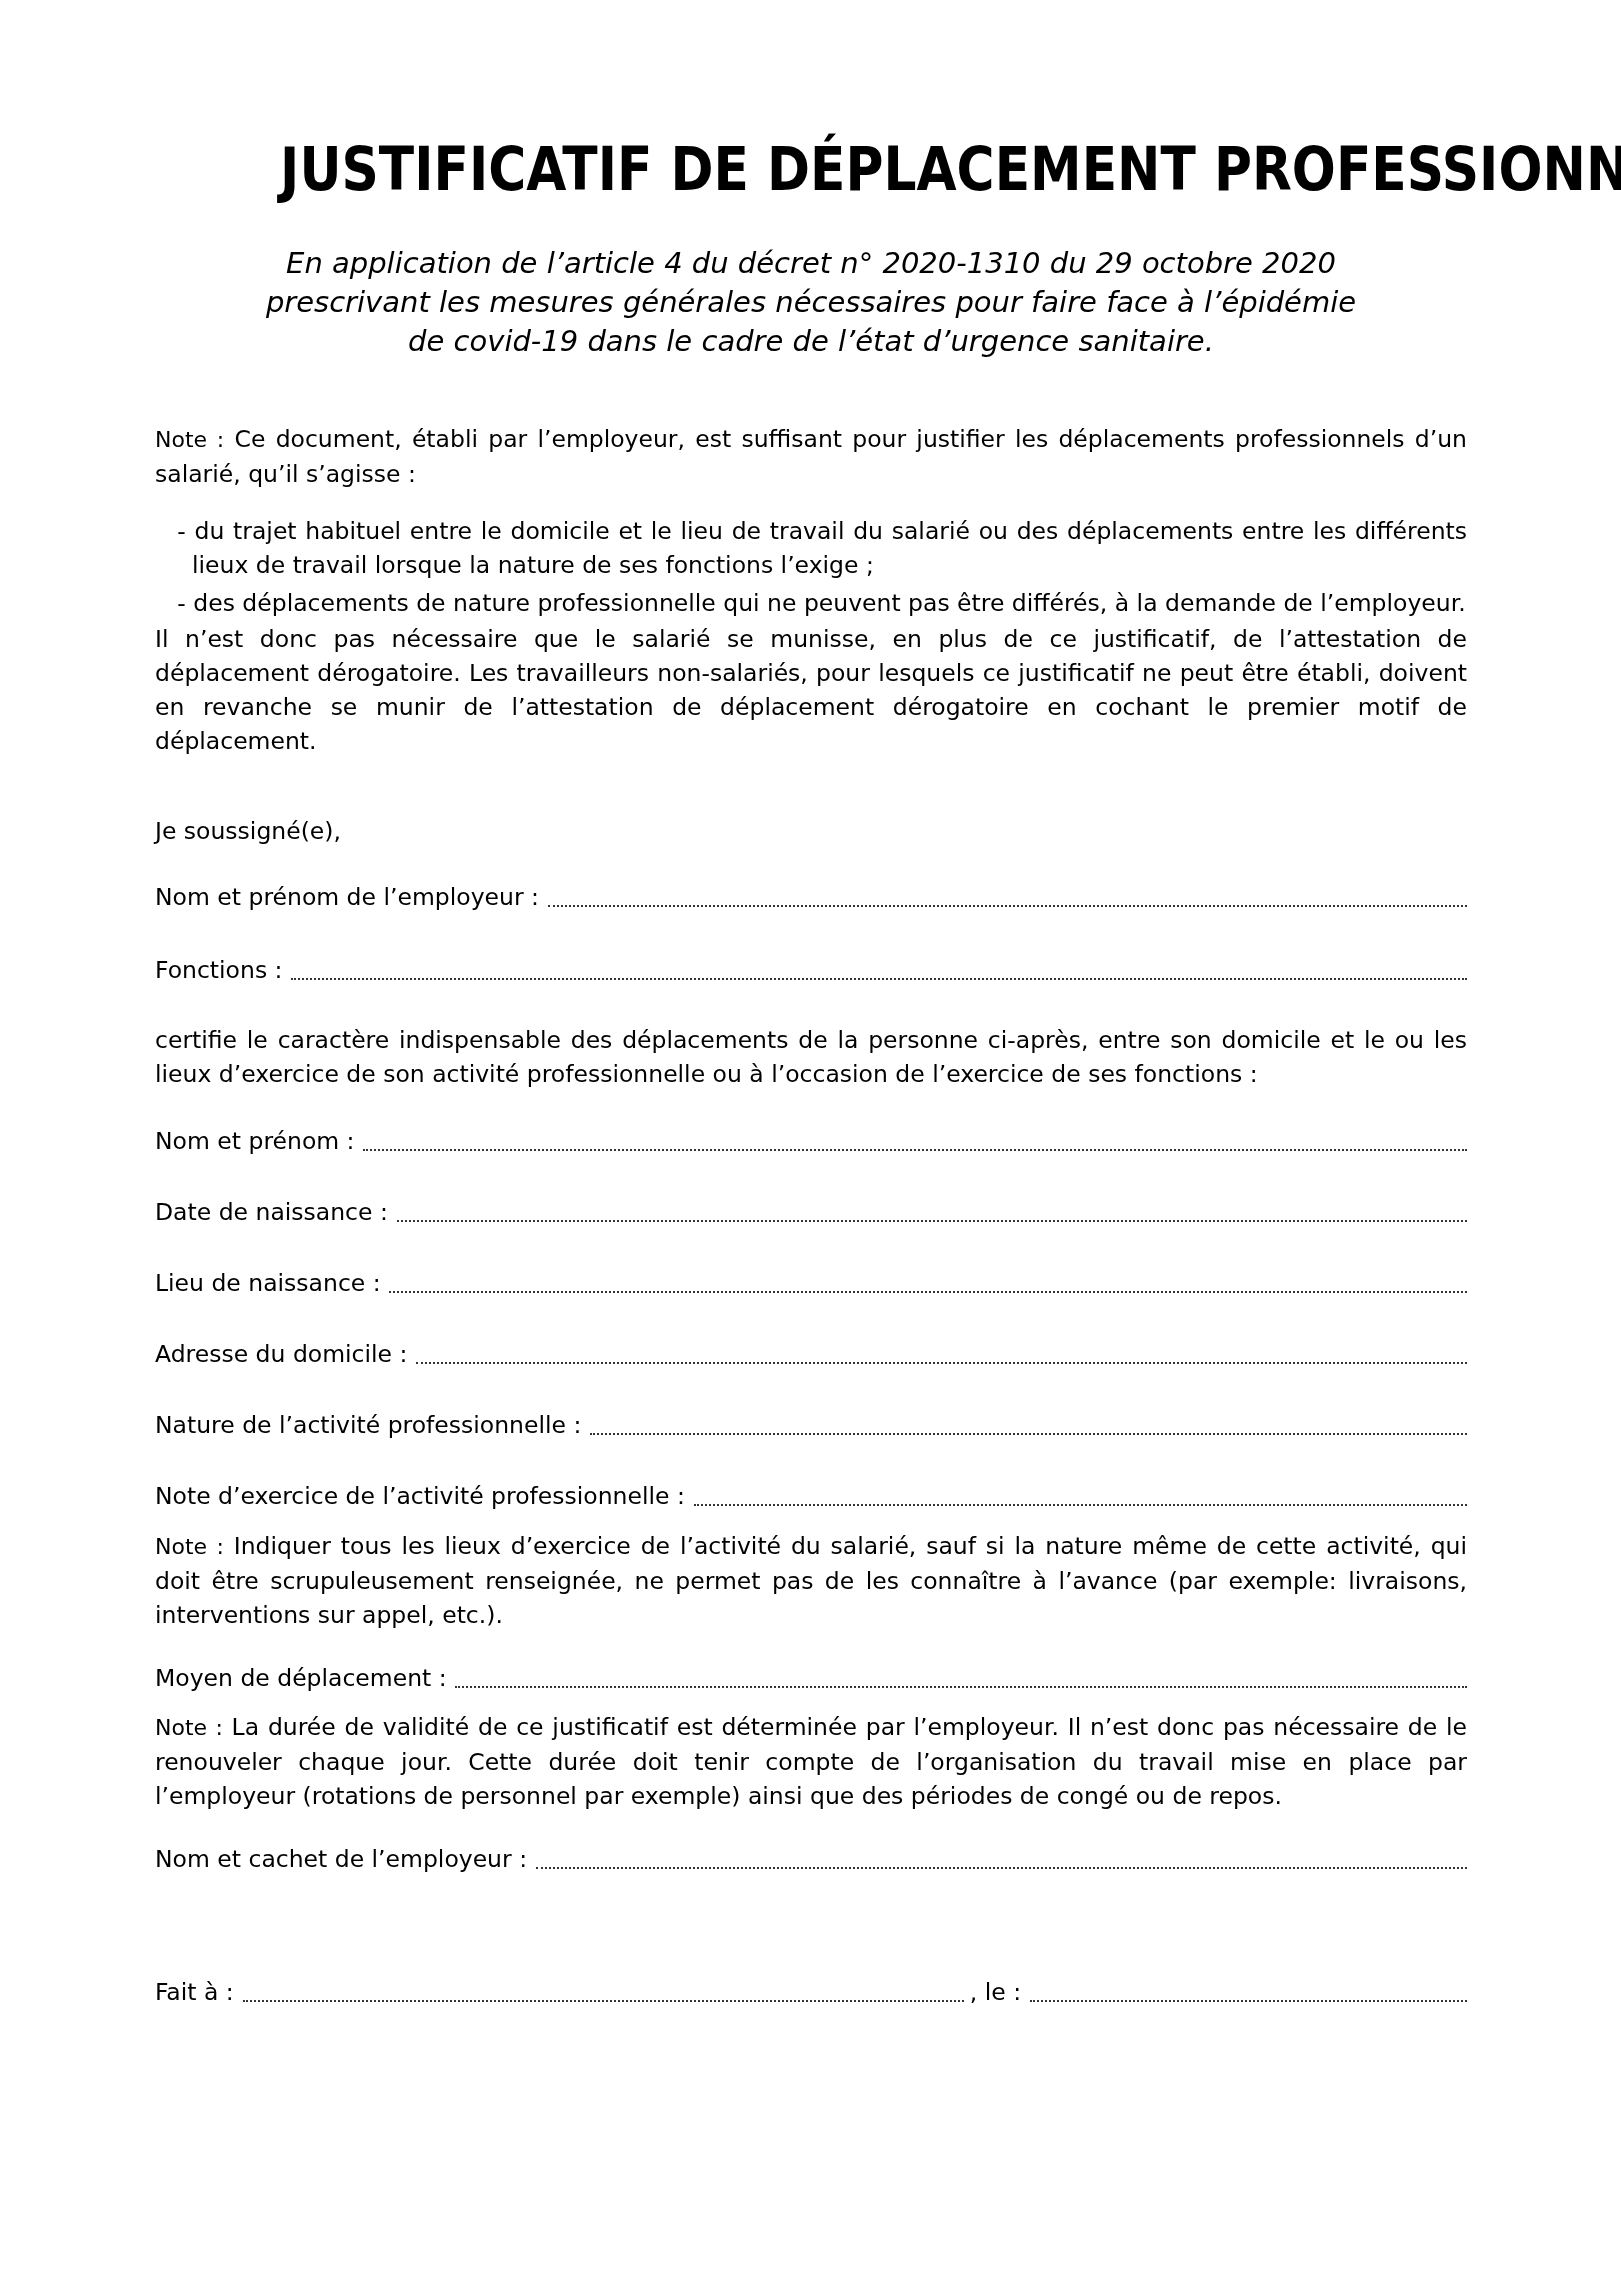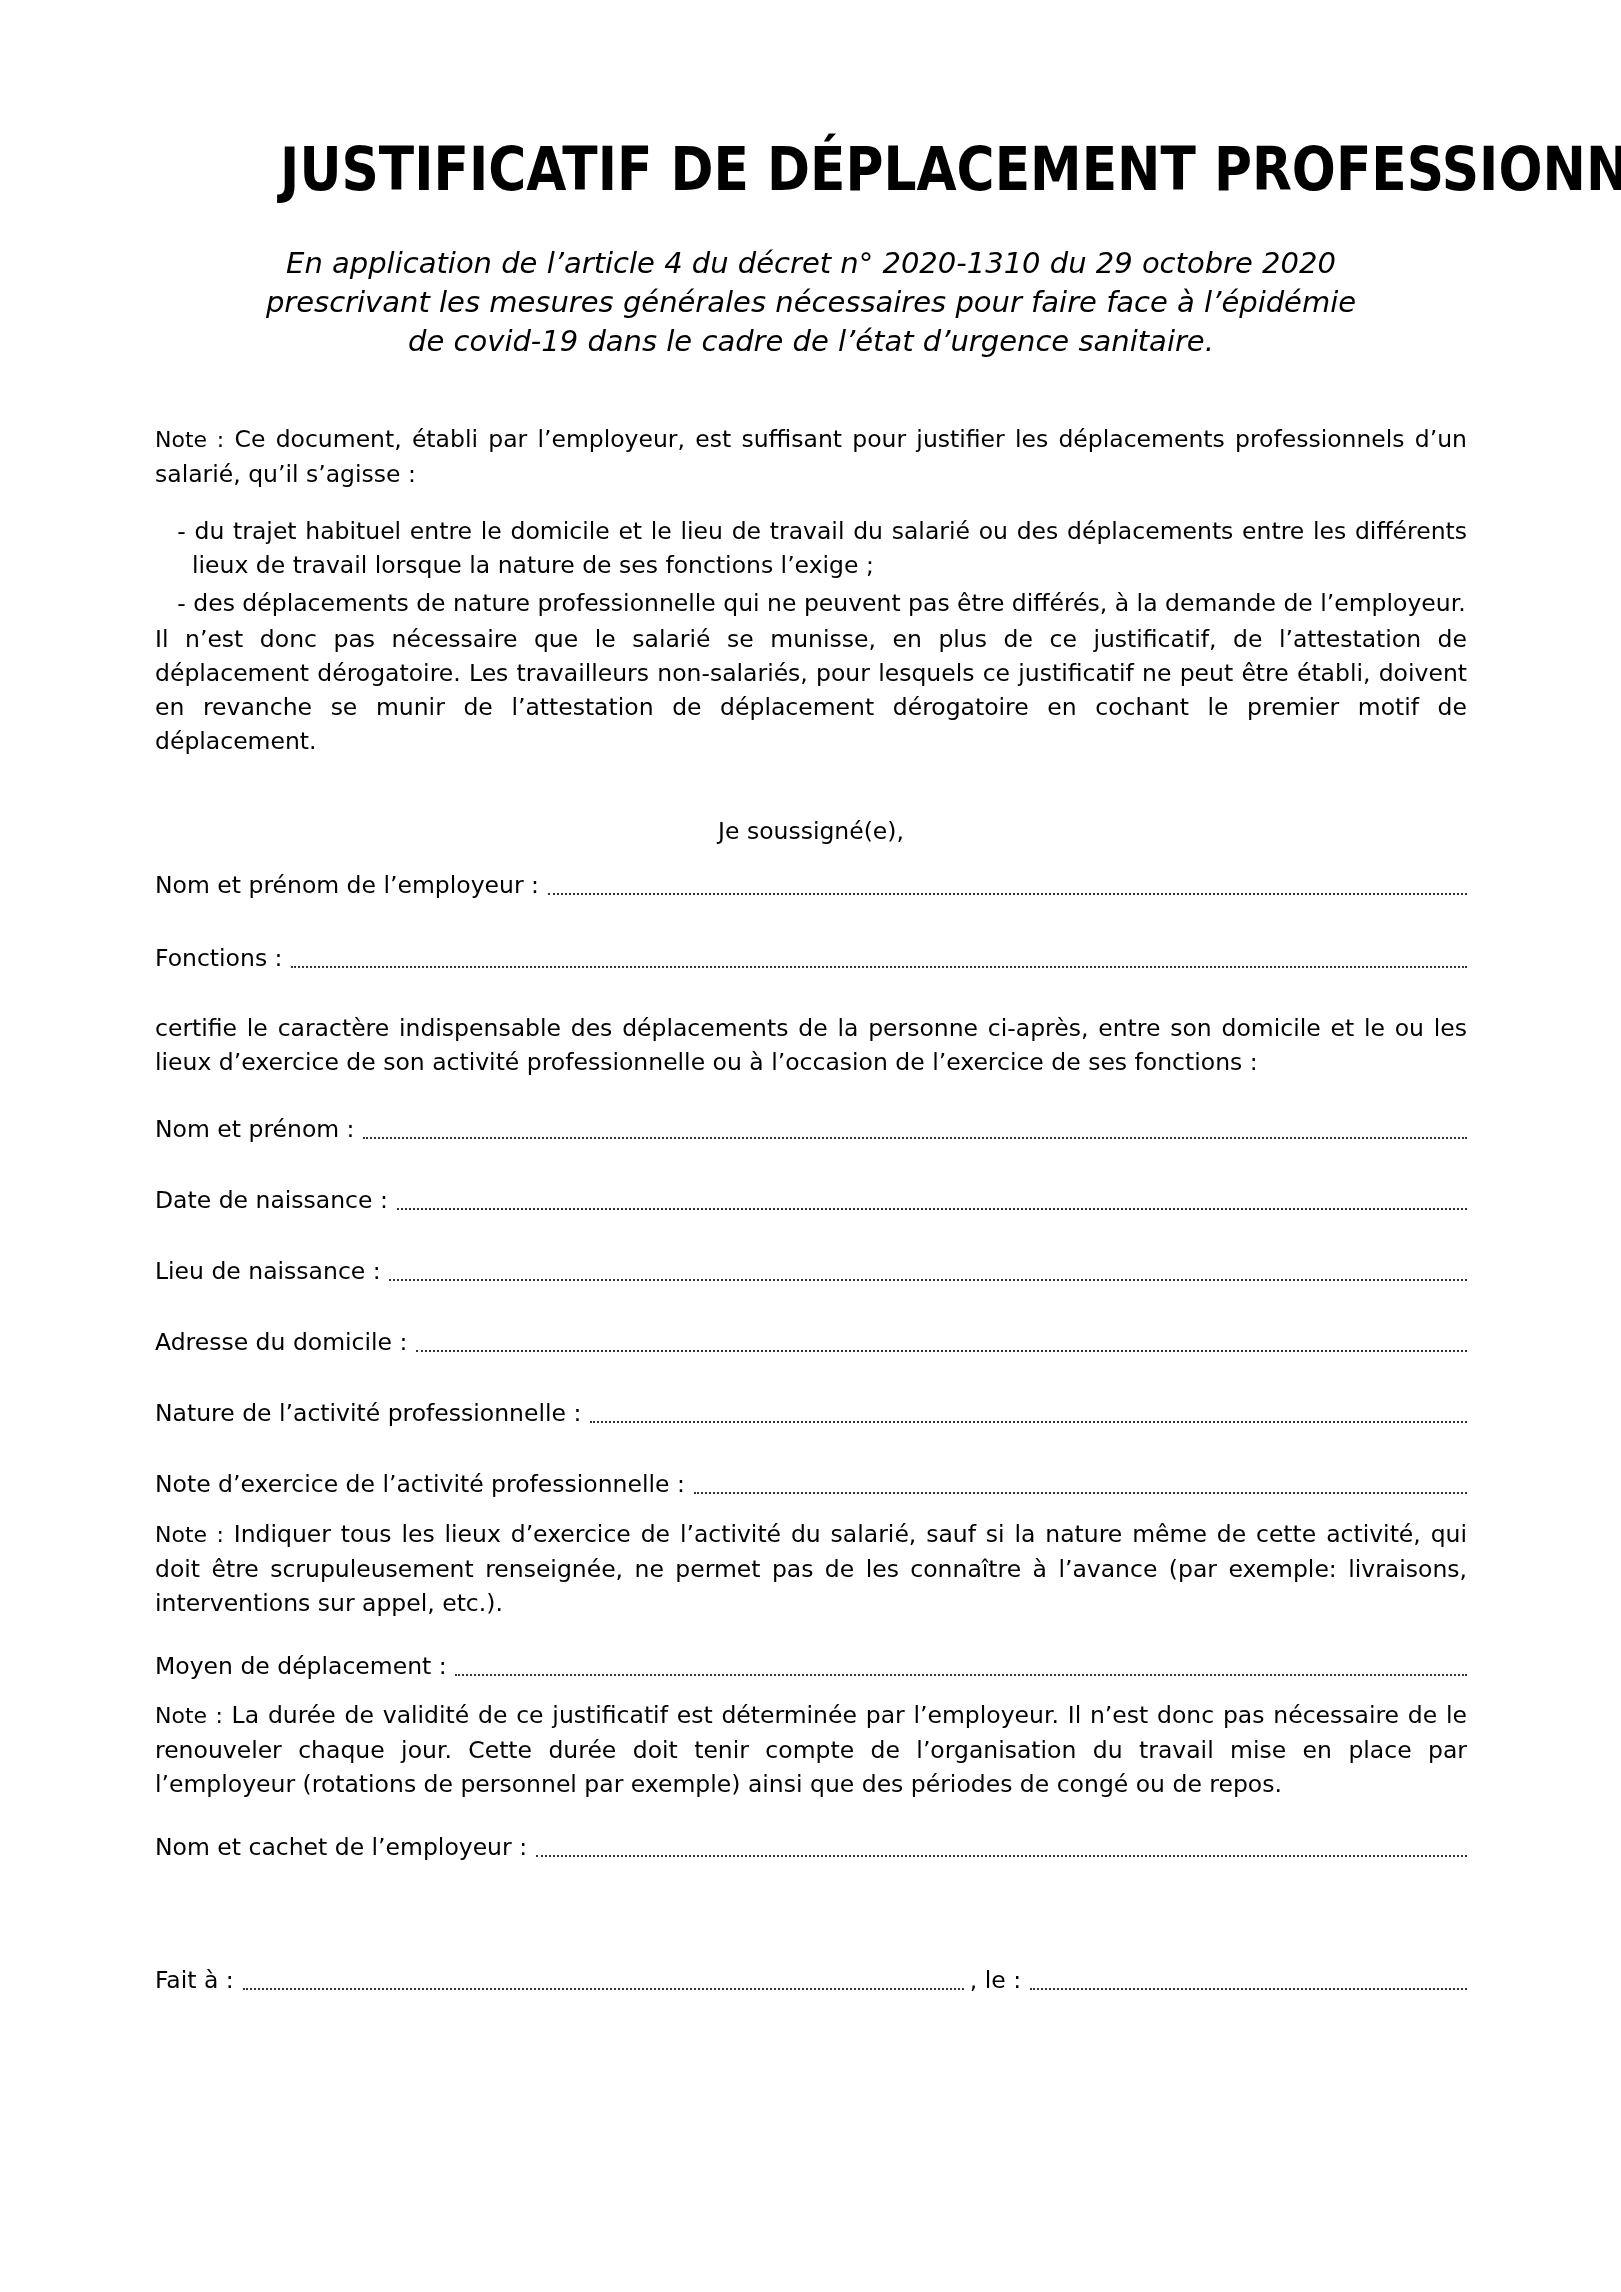--- a/index.html
+++ b/index.html
@@ -31,21 +31,21 @@
   }
   .subtitle {
     margin-top: 44px;
     text-align: center;
     font-style: italic;
     font-weight: normal;
     font-size: 29px;
     line-height: 39px;
   }
   .subtitle .sline { white-space: nowrap; }
-  p { margin: 0; text-align: center; }
+  p { margin: 0; }
   .note-label { font-size: 22px; }
   .justify { text-align: justify; }
   .note1 { margin-top: 61px; }
   .bullets { margin: 23px 0 0 0; padding: 0; list-style: none; }
   .bullets li {
     margin-top: 3.9px;
     padding-left: 37px;
     text-indent: -14.7px;
     text-align: justify;
   }
@@ -54,21 +54,21 @@
   .soussigne { margin-top: 56px; }
   .field { display: flex; align-items: flex-end; margin-top: 37px; }
   .flabel { white-space: nowrap; }
   .dots {
     flex: 1 1 auto;
     margin-left: 8.8px;
     margin-bottom: 6.9px;
     min-width: 29px;
     border-bottom: 2px dotted #333333;
   }
-  .mt-33 { margin-top: 20px; }
+  .mt-33 { margin-top: 32px; }
   .mt-40 { margin-top: 39px; align-items: flex-end; }
   .mt-34 { margin-top: 33px; }
   .mt-30 { margin-top: 29px; }
   .certify { margin-top: 36px; }
   .note-after { margin-top: 15.7px; }
   .fait-row { margin-top: 99px; }
   .fait-row .dots.first { flex: 1.65 1 auto; }
   .fait-row .dots.second { flex: 1 1 auto; }
   .le-label { margin-left: 5.9px; white-space: nowrap; }
 </style>

